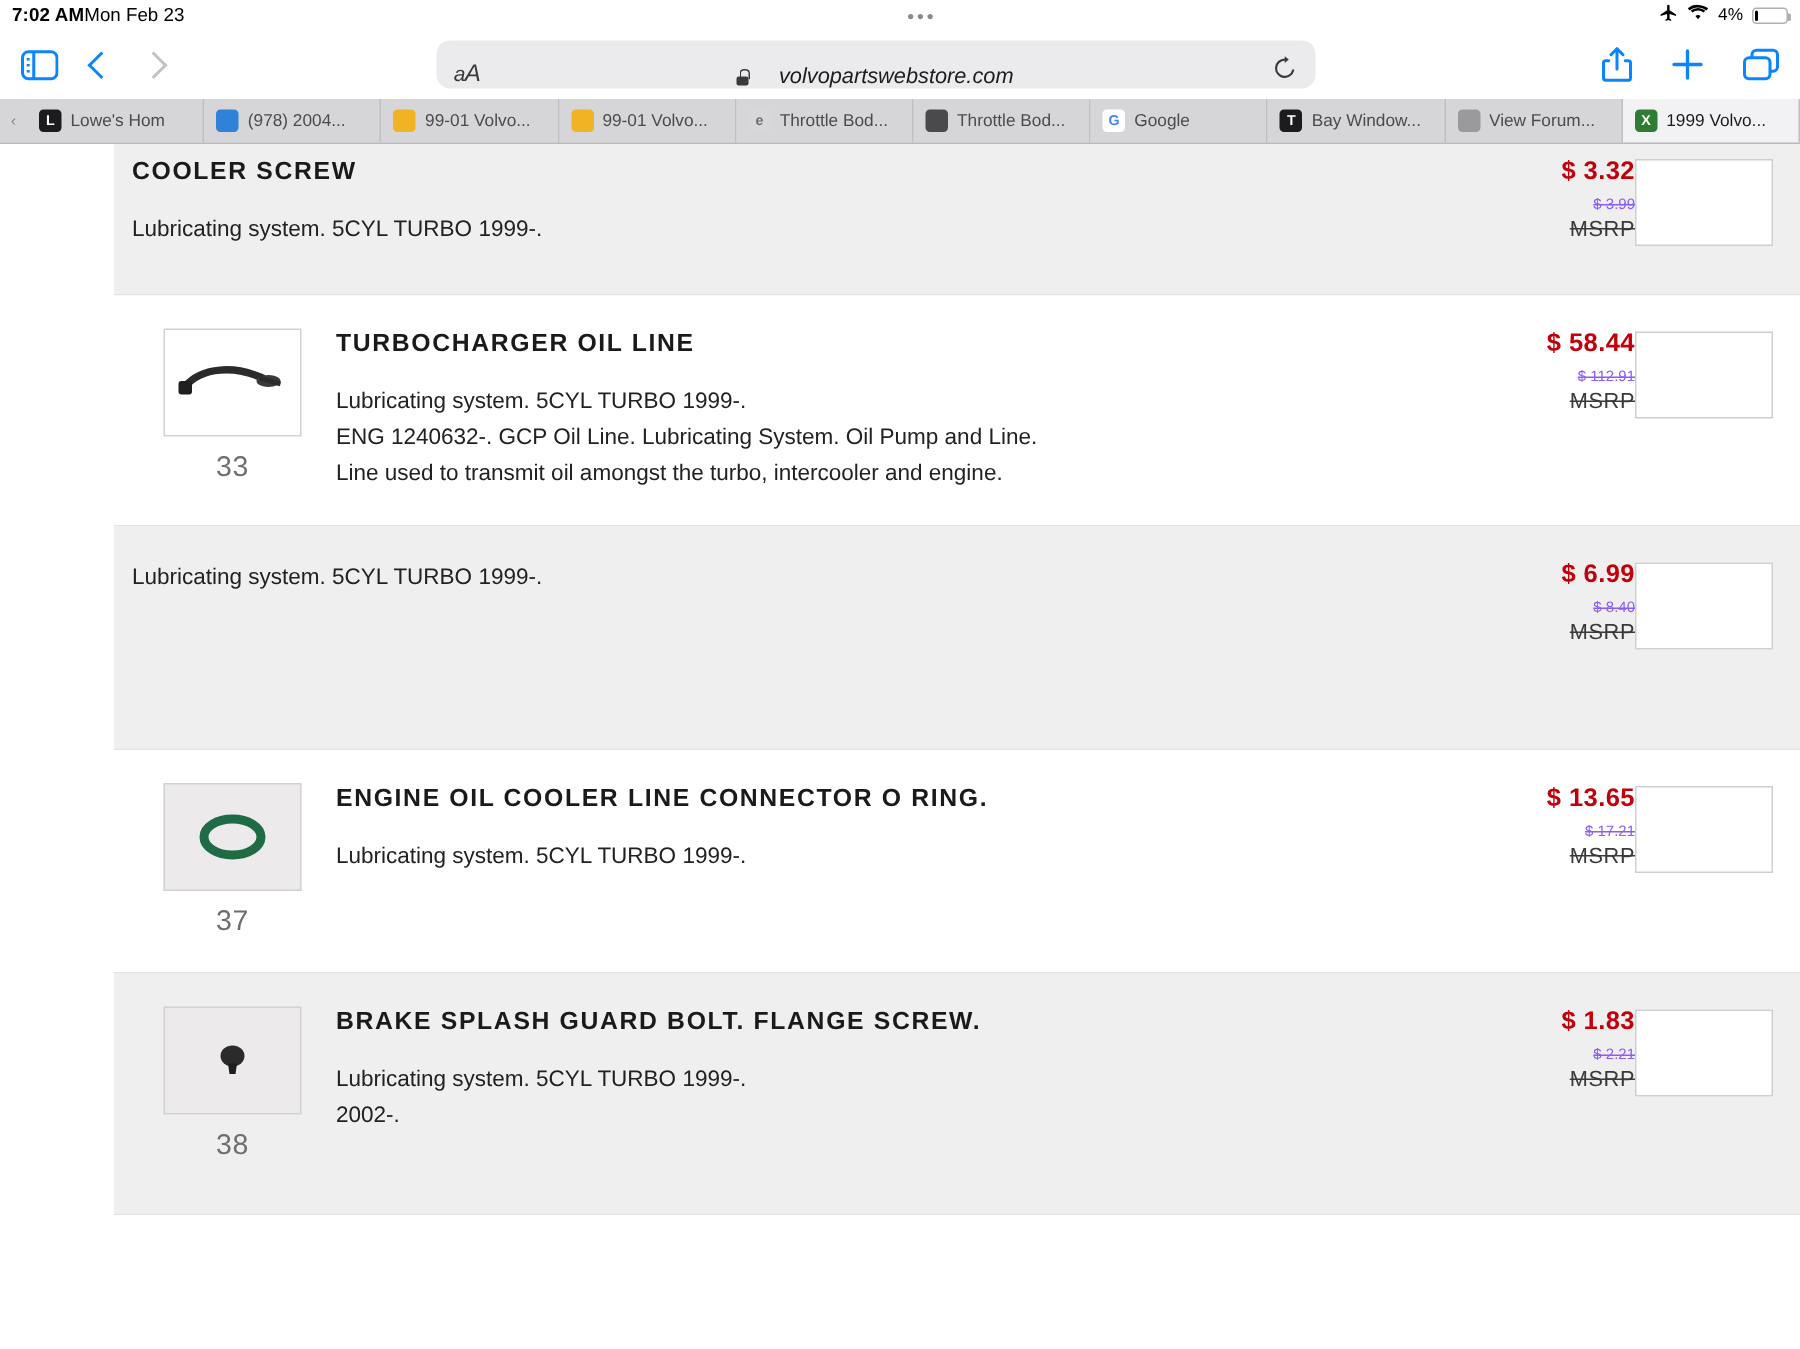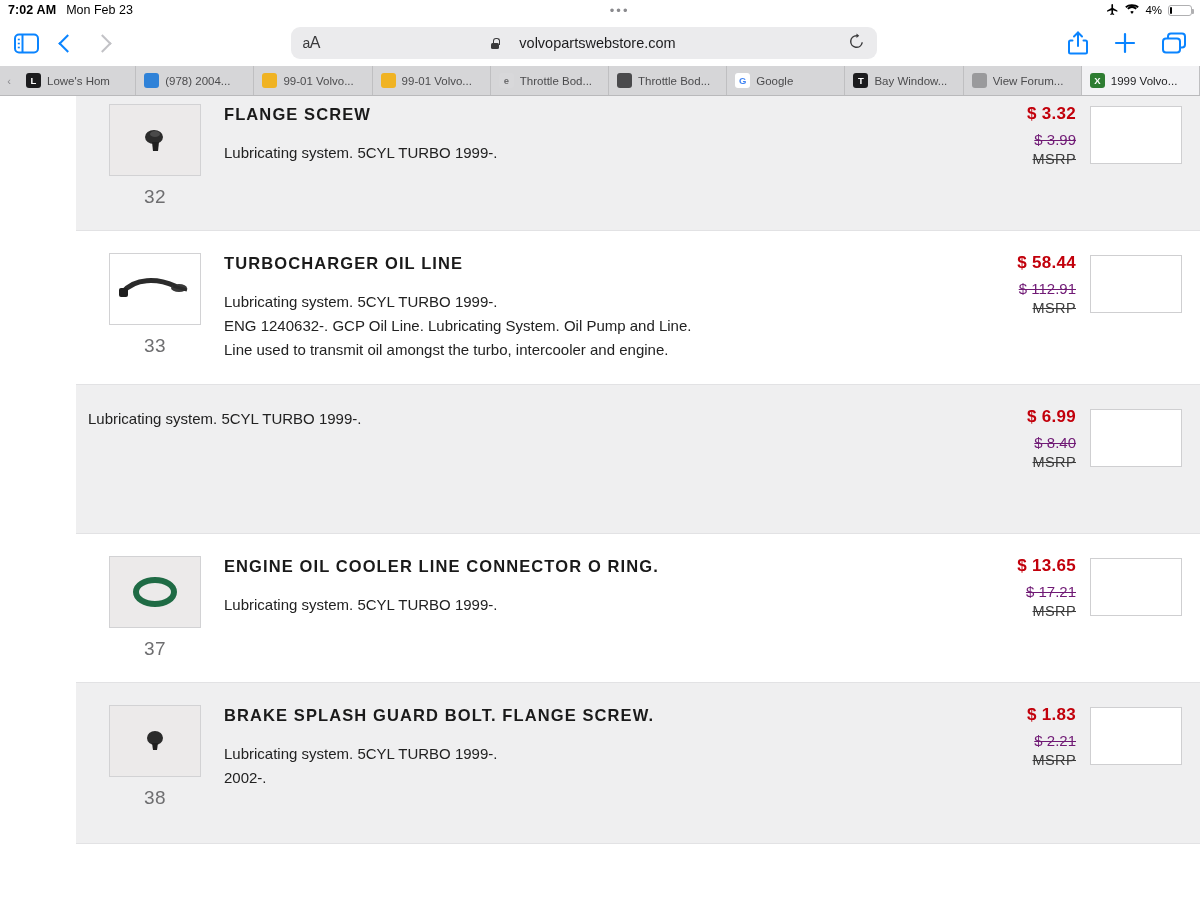--- a/index.html
+++ b/index.html
@@ -13,21 +13,21 @@
   
   .statusbar {
     height: 20px;
     display: flex;
     align-items: center;
     font-size: 12px;
     color: #000;
     padding: 0 8px;
     background: #fff;
   }
-  .status-left { display: flex; align-items: center; gap: 10px; }
+  .status-left { display: flex; align-items: center; }
   .status-time { font-weight: 600; font-size: 12.5px; letter-spacing: .1px; }
   .status-date { font-weight: 500; font-size: 12.5px; }
   .status-center { flex: 1; display: flex; justify-content: center; align-items: center; }
   .dots { letter-spacing: 2px; color: #8a8a8e; font-size: 13px; line-height: 1; }
   .status-right { display: flex; align-items: center; gap: 6px; font-size: 11.5px; }
   .batt-pct { font-size: 11.5px; }
   .batt-shell {
     width: 24px; height: 11px; border: 1px solid #b0b0b2; border-radius: 3px;
     position: relative; display: inline-block;
   }
@@ -53,23 +53,24 @@
   .chev.right { transform: rotate(-135deg); border-color: #c2c2c6; }
 
   .urlbar {
     flex: 1;
     max-width: 586px;
     margin: 0 auto;
     height: 32px;
     background: #ebebed;
     border-radius: 9px;
     display: flex;
-    align-items: center;
+    align-items: flex-end;
     padding: 0 12px;
     position: relative;
+    font-style: italic;
   }
   .aa { font-size: 14px; color: #3a3a3c; letter-spacing: -.5px; }
   .aa .big { font-size: 16px; }
   .url-center {
     position: absolute; left: 0; right: 0;
     display: flex; align-items: center; justify-content: center; gap: 20px;
     pointer-events: none;
   }
   .url-text { font-size: 14.5px; color: #1c1c1e; }
   .lock { width: 8px; height: 11px; position: relative; }
@@ -174,33 +175,32 @@
   }
   .pdesc {
     font-size: 15px;
     color: #222;
     line-height: 1.58;
   }
 
   .pricecol {
     width: 180px; flex: 0 0 180px;
     text-align: right;
-    padding-right: 14px;
   }
   .price-now {
     color: #c2000b;
     font-weight: 700;
     font-size: 17px;
     letter-spacing: .3px;
     white-space: nowrap;
   }
   .price-was {
     margin-top: 7px;
-    font-size: 15px;
-    color: #701a75;
+    font-size: 10px;
+    color: #8b5cf6;
     text-decoration: line-through;
     white-space: nowrap;
   }
   .msrp {
     margin-top: 3px;
     font-size: 14.5px;
     color: #3a3a3a;
     text-decoration: line-through;
     letter-spacing: .4px;
   }
@@ -340,32 +340,22 @@
   <div class="tab active">
     <span class="favicon" style="background:#2e7d32">X</span>
     <span class="label">1999 Volvo...</span>
   </div>
 </div>
 
 <div class="page">
   <div class="content">
 
     <div class="prow shaded" style="padding-top:8px;">
-      <div class="thumbcol">
-        <div class="thumb grayish">
-          <svg width="54" height="40" viewBox="0 0 54 40">
-            <ellipse cx="26" cy="17" rx="9" ry="7" fill="#2b2b2b"></ellipse>
-            <path d="M24 22 L31 22 L30 31 L25 31 Z" fill="#1f1f1f"></path>
-            <ellipse cx="27" cy="14" rx="5" ry="3" fill="#4a4a4a"></ellipse>
-          </svg>
-        </div>
-        <div class="thumb-num">32</div>
-      </div>
       <div class="infocol">
-        <div class="ptitle">FLANGE SCREW</div>
+        <div class="ptitle">COOLER SCREW</div>
         <div class="pdesc">Lubricating system. 5CYL TURBO 1999-.</div>
       </div>
       <div class="pricecol">
         <div class="price-now">$ 3.32</div>
         <div class="price-was">$ 3.99</div>
         <div class="msrp">MSRP</div>
       </div>
       <div class="qtycol">
         <div class="qtybox"></div>
       </div>

